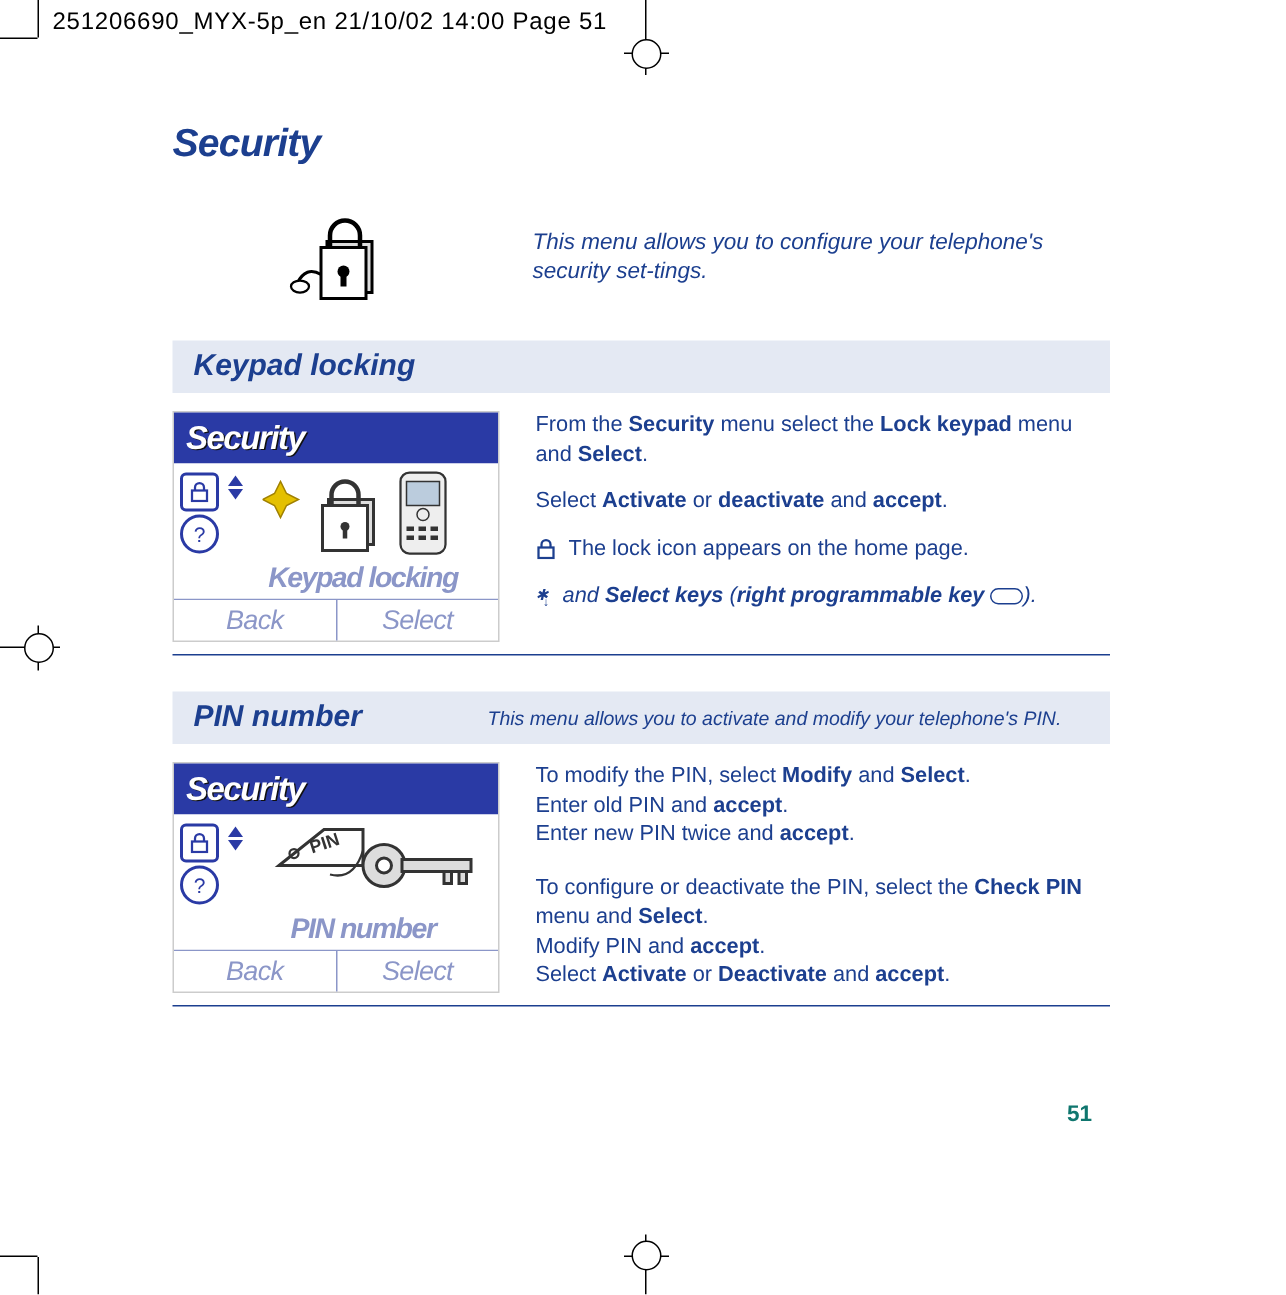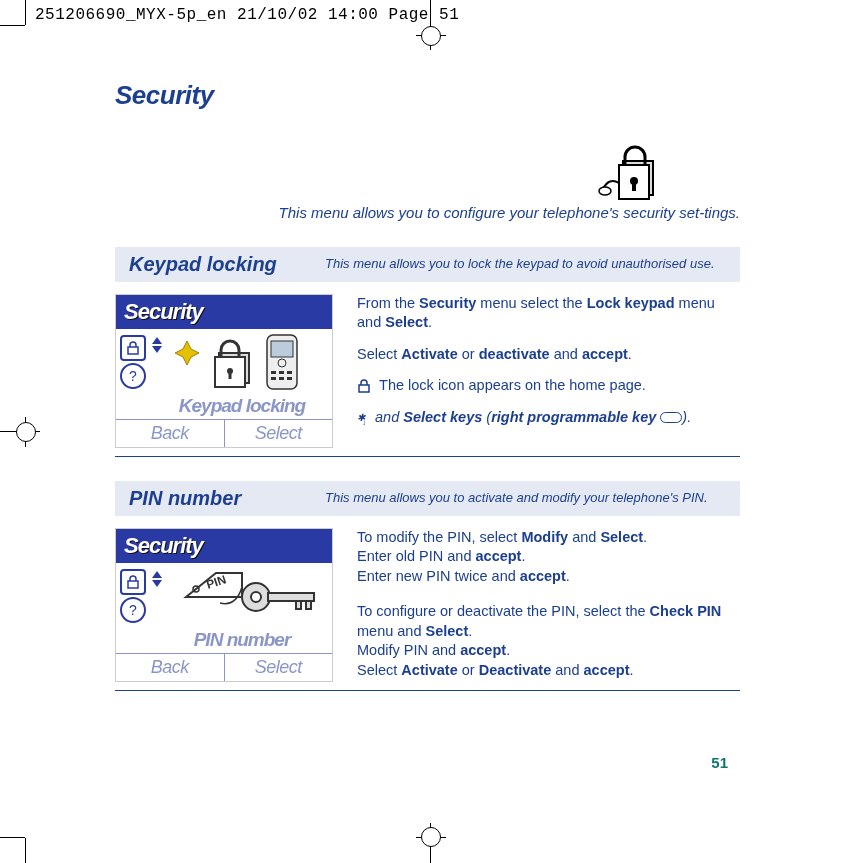--- a/index.html
+++ b/index.html
@@ -4,27 +4,27 @@
 <style>
   * { box-sizing: border-box; margin: 0; padding: 0; }
   body { width: 857px; height: 863px; background: #fff; position: relative; font-family: Arial, Helvetica, sans-serif; }
 
   .crop-line-h { position: absolute; height: 1px; background: #000; }
   .crop-line-v { position: absolute; width: 1px; background: #000; }
   .crop-circle { position: absolute; width: 20px; height: 20px; border: 1px solid #000; border-radius: 50%; background: #fff; }
   .crop-cross-h { position: absolute; width: 30px; height: 1px; background: #000; }
   .crop-cross-v { position: absolute; width: 1px; height: 30px; background: #000; }
 
-  .header-meta { position: absolute; top: 6px; left: 35px; font-family: Liberation Mono, monospace; font-size: 16px; color: #000; letter-spacing: 0.5px; }
+  .header-meta { position: absolute; top: 6px; left: 35px; font-family: Liberation Sans, sans-serif; font-size: 16px; color: #000; letter-spacing: 0.5px; }
 
   .page { position: absolute; top: 80px; left: 115px; width: 625px; }
 
   .title { font-size: 26px; font-weight: bold; font-style: italic; color: #1c3f8f; margin-bottom: 28px; letter-spacing: -0.5px; }
 
-  .intro-row { display: flex; align-items: flex-end; margin-bottom: 24px; flex-direction: column; }
+  .intro-row { display: flex; align-items: center; margin-bottom: 24px; }
   .intro-icon { width: 220px; display: flex; justify-content: center; align-items: flex-start; }
   .intro-text { flex: 1; font-size: 15px; font-style: italic; color: #1c3f8f; line-height: 1.3; padding-left: 20px; }
 
   .section-header { display: flex; align-items: center; background: #e4e9f3; margin-bottom: 12px; padding-right: 10px; }
   .section-header-title { font-size: 20px; font-weight: bold; font-style: italic; color: #1c3f8f; padding: 6px 14px; min-width: 210px; }
   .section-header-desc { font-size: 13px; font-style: italic; color: #1c3f8f; flex: 1; line-height: 1.2; }
 
   .content-row { display: flex; align-items: flex-start; margin-bottom: 8px; }
   .phone-col { width: 220px; }
   .phone-screen { width: 218px; border: 1px solid #ccc; background: #fff; }
@@ -94,21 +94,20 @@
         <rect x="37" y="44" width="4" height="8" fill="#000"></rect>
         <path d="M8 50 Q 14 38 24 44" fill="none" stroke="#000" stroke-width="2"></path>
         <ellipse cx="10" cy="52" rx="6" ry="4" fill="#fff" stroke="#000" stroke-width="1.5"></ellipse>
       </svg>
     </div>
     <div class="intro-text">This menu allows you to configure your telephone's security set-tings.</div>
   </div>
 
   <div class="section-header">
     <div class="section-header-title">Keypad locking</div>
-    <div class="section-header-desc">This menu allows you to lock the keypad to avoid unauthorised use.</div>
   </div>
 
   <div class="content-row">
     <div class="phone-col">
       <div class="phone-screen">
         <div class="phone-titlebar">Security</div>
         <div class="phone-body">
           <div class="phone-side">
             <div class="side-icon">
               <svg width="14" height="14" viewBox="0 0 14 14">

